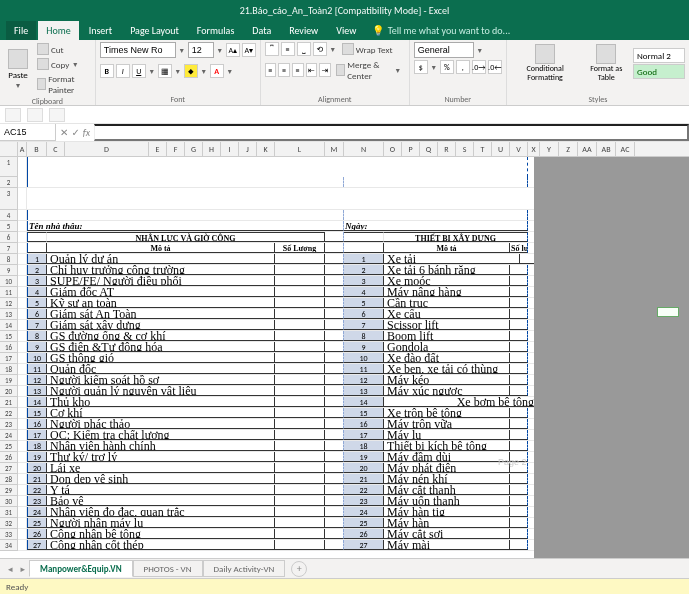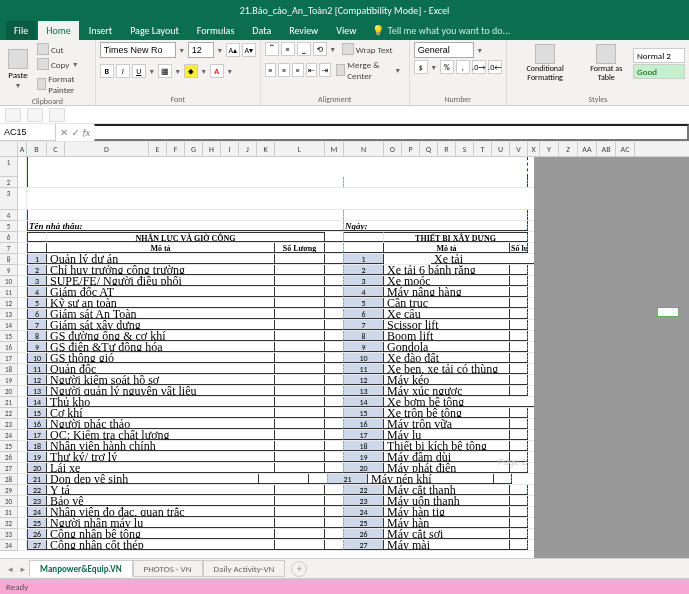--- a/index.html
+++ b/index.html
@@ -74,21 +74,21 @@
 .page-watermark2 { position: absolute; top: 300px; left: 480px; font-size: 9px; color: #ccc; font-family: Arial; pointer-events: none; }
 .right-shade { position: absolute; top: 0; right: 0; width: 155px; height: 100%; background: #999; pointer-events: none; }
 .preview-box { position: absolute; top: 150px; right: 10px; width: 22px; height: 10px; border: 1px solid #6a6; background: #f8fff8; }
 
 .sheet-tabs { height: 20px; background: #f3f2f1; border-top: 1px solid #ccc; display: flex; align-items: center; padding: 0 4px; gap: 0; }
 .nav-arrows { color: #888; font-size: 9px; padding: 0 4px; cursor: pointer; }
 .sheet-tab { padding: 2px 10px; font-size: 9px; border: 1px solid #ccc; background: #f3f2f1; cursor: pointer; color: #666; }
 .sheet-tab.active { background: #fff; border-bottom-color: #fff; color: #0b6e4f; font-weight: bold; }
 .add-sheet { width: 16px; height: 16px; border: 1px solid #ccc; border-radius: 50%; text-align: center; line-height: 14px; margin-left: 6px; font-size: 10px; color: #888; cursor: pointer; }
 
-.status-bar { height: 16px; background: #f9a8d4; border-top: 1px solid #ccc; display: flex; align-items: center; padding: 0 6px; font-size: 9px; color: #555; }
+.status-bar { height: 16px; background: #fef9c3; border-top: 1px solid #ccc; display: flex; align-items: center; padding: 0 6px; font-size: 9px; color: #555; }
 
 
 </style>
 </head>
 <body>
 
 <div class="title-bar">
   <span class="title">21.Báo_cáo_An_Toàn2  [Compatibility Mode] - Excel</span>
 </div>
 
@@ -362,21 +362,21 @@
             <div class="c col-head-cell tbl-border-r tbl-border-b" style="width: 126px;">Mô tả</div>
             <div class="c col-head-cell tbl-border-b doc-border-right" style="width: 18px;">Số lượng</div>
           </div>
           <div class="cell-row">
             <div class="c " style="width: 9px;"></div>
             <div class="c idx-cell doc-border-left tbl-border-r tbl-border-b" style="width: 20px;">1</div>
             <div class="c txt-cell tbl-border-r tbl-border-b" style="width: 228px;">Quản lý dự án</div>
             <div class="c tbl-border-r tbl-border-b" style="width: 50px;"></div>
             <div class="c tbl-border-b inner-border-right" style="width: 19px;"></div>
             <div class="c idx-cell tbl-border-r tbl-border-b" style="width: 40px;">1</div>
-            <div class="c txt-cell tbl-border-r tbl-border-b" style="width: 136px; margin-left: 47px;">Xe tải</div>
+            <div class="c txt-cell tbl-border-r tbl-border-b" style="width: 136px;">Xe tải</div>
             <div class="c tbl-border-b doc-border-right" style="width: 18px;"></div>
           </div>
           <div class="cell-row">
             <div class="c " style="width: 9px;"></div>
             <div class="c idx-cell doc-border-left tbl-border-r tbl-border-b" style="width: 20px;">2</div>
             <div class="c txt-cell tbl-border-r tbl-border-b" style="width: 228px;">Chỉ huy trưởng công trường</div>
             <div class="c tbl-border-r tbl-border-b" style="width: 50px;"></div>
             <div class="c tbl-border-b inner-border-right" style="width: 19px;"></div>
             <div class="c idx-cell tbl-border-r tbl-border-b" style="width: 40px;">2</div>
             <div class="c txt-cell tbl-border-r tbl-border-b" style="width: 126px;">Xe tải 6 bánh răng</div>
@@ -492,21 +492,21 @@
             <div class="c txt-cell tbl-border-r tbl-border-b" style="width: 126px;">Máy xúc ngược</div>
             <div class="c tbl-border-b doc-border-right" style="width: 18px;"></div>
           </div>
           <div class="cell-row">
             <div class="c " style="width: 9px;"></div>
             <div class="c idx-cell doc-border-left tbl-border-r tbl-border-b" style="width: 20px;">14</div>
             <div class="c txt-cell tbl-border-r tbl-border-b" style="width: 228px;">Thủ kho</div>
             <div class="c tbl-border-r tbl-border-b" style="width: 50px;"></div>
             <div class="c tbl-border-b inner-border-right" style="width: 19px;"></div>
             <div class="c idx-cell tbl-border-r tbl-border-b" style="width: 40px;">14</div>
-            <div class="c txt-cell tbl-border-r tbl-border-b" style="width: 152px;">Xe bơm bê tông</div>
+            <div class="c txt-cell tbl-border-r tbl-border-b" style="width: 152px; text-align: right;">Xe bơm bê tông</div>
             <div class="c tbl-border-b doc-border-right" style="width: 18px;"></div>
           </div>
           <div class="cell-row">
             <div class="c " style="width: 9px;"></div>
             <div class="c idx-cell doc-border-left tbl-border-r tbl-border-b" style="width: 20px;">15</div>
             <div class="c txt-cell tbl-border-r tbl-border-b" style="width: 228px;">Cơ khí</div>
             <div class="c tbl-border-r tbl-border-b" style="width: 50px;"></div>
             <div class="c tbl-border-b inner-border-right" style="width: 19px;"></div>
             <div class="c idx-cell tbl-border-r tbl-border-b" style="width: 40px;">15</div>
             <div class="c txt-cell tbl-border-r tbl-border-b" style="width: 126px;">Xe trộn bê tông</div>
@@ -558,21 +558,21 @@
             <div class="c txt-cell tbl-border-r tbl-border-b" style="width: 228px;">Lái xe</div>
             <div class="c tbl-border-r tbl-border-b" style="width: 50px;"></div>
             <div class="c tbl-border-b inner-border-right" style="width: 19px;"></div>
             <div class="c idx-cell tbl-border-r tbl-border-b" style="width: 40px;">20</div>
             <div class="c txt-cell tbl-border-r tbl-border-b" style="width: 126px;">Máy phát điện</div>
             <div class="c tbl-border-b doc-border-right" style="width: 18px;"></div>
           </div>
           <div class="cell-row">
             <div class="c " style="width: 9px;"></div>
             <div class="c idx-cell doc-border-left tbl-border-r tbl-border-b" style="width: 20px;">21</div>
-            <div class="c txt-cell tbl-border-r tbl-border-b" style="width: 212px;">Dọn dẹp vệ sinh</div>
+            <div class="c txt-cell tbl-border-r tbl-border-b" style="width: 228px;">Dọn dẹp vệ sinh</div>
             <div class="c tbl-border-r tbl-border-b" style="width: 50px;"></div>
             <div class="c tbl-border-b inner-border-right" style="width: 19px;"></div>
             <div class="c idx-cell tbl-border-r tbl-border-b" style="width: 40px;">21</div>
             <div class="c txt-cell tbl-border-r tbl-border-b" style="width: 126px;">Máy nén khí</div>
             <div class="c tbl-border-b doc-border-right" style="width: 18px;"></div>
           </div>
           <div class="cell-row">
             <div class="c " style="width: 9px;"></div>
             <div class="c idx-cell doc-border-left tbl-border-r tbl-border-b" style="width: 20px;">22</div>
             <div class="c txt-cell tbl-border-r tbl-border-b" style="width: 228px;">Y tá</div>

